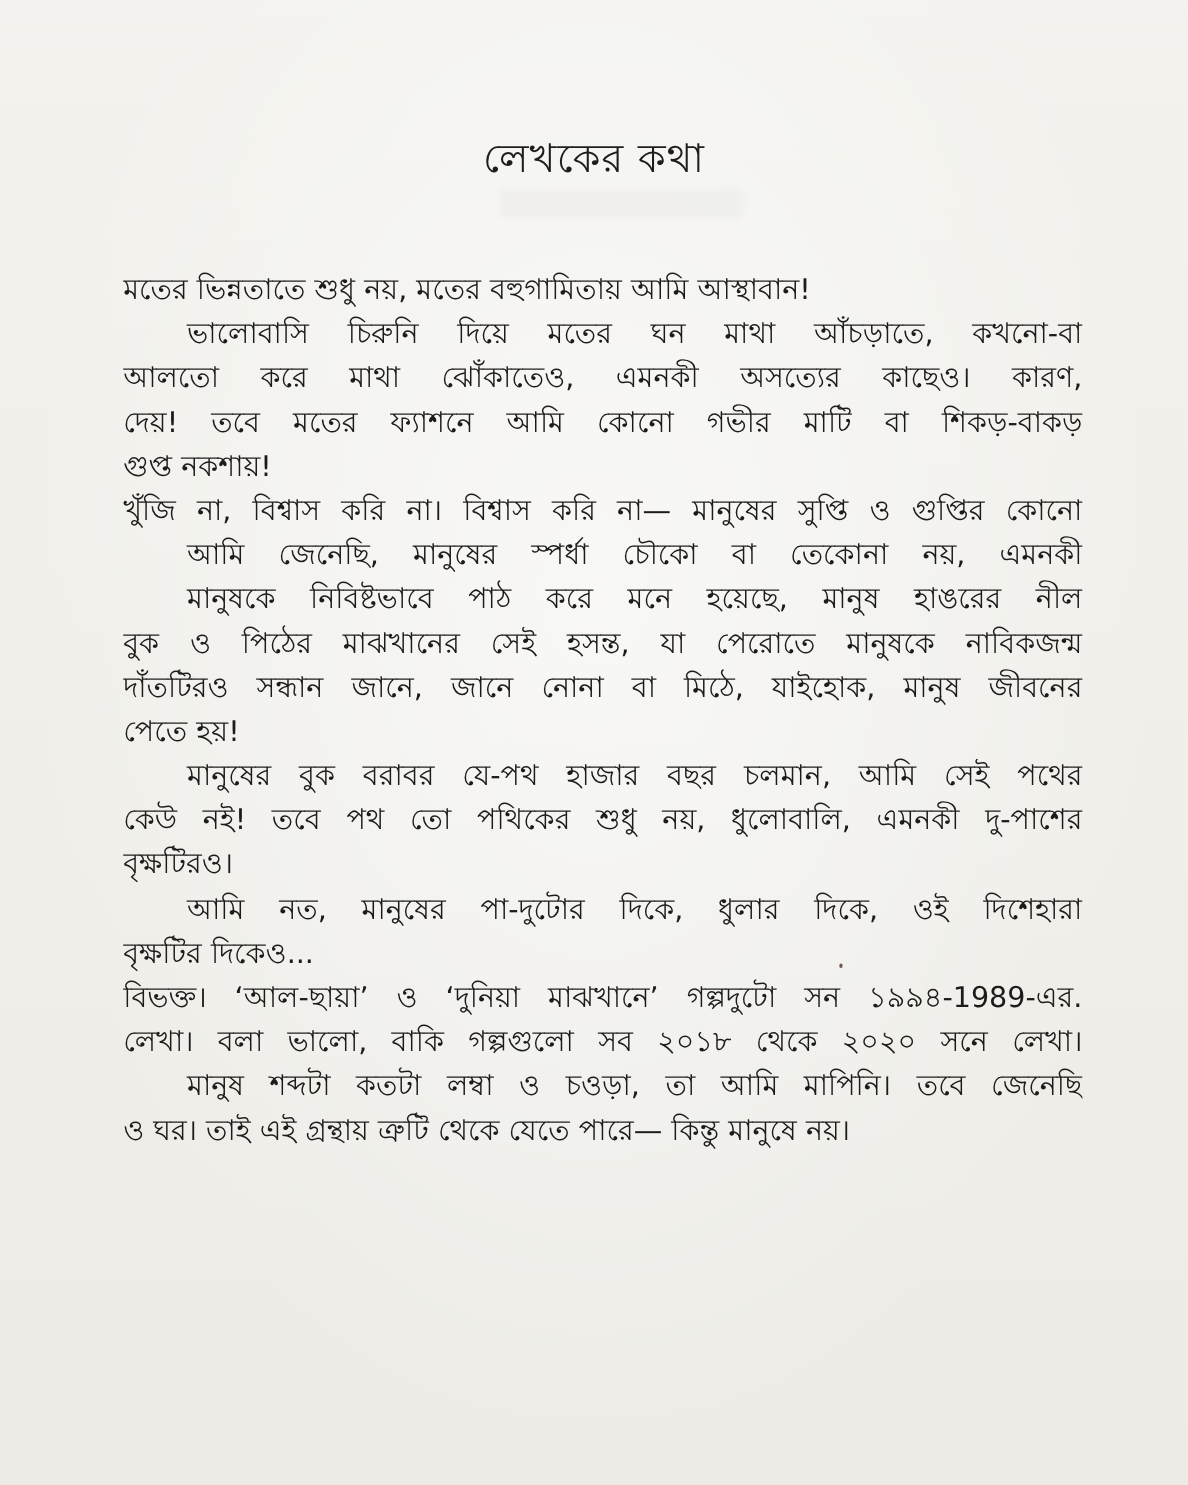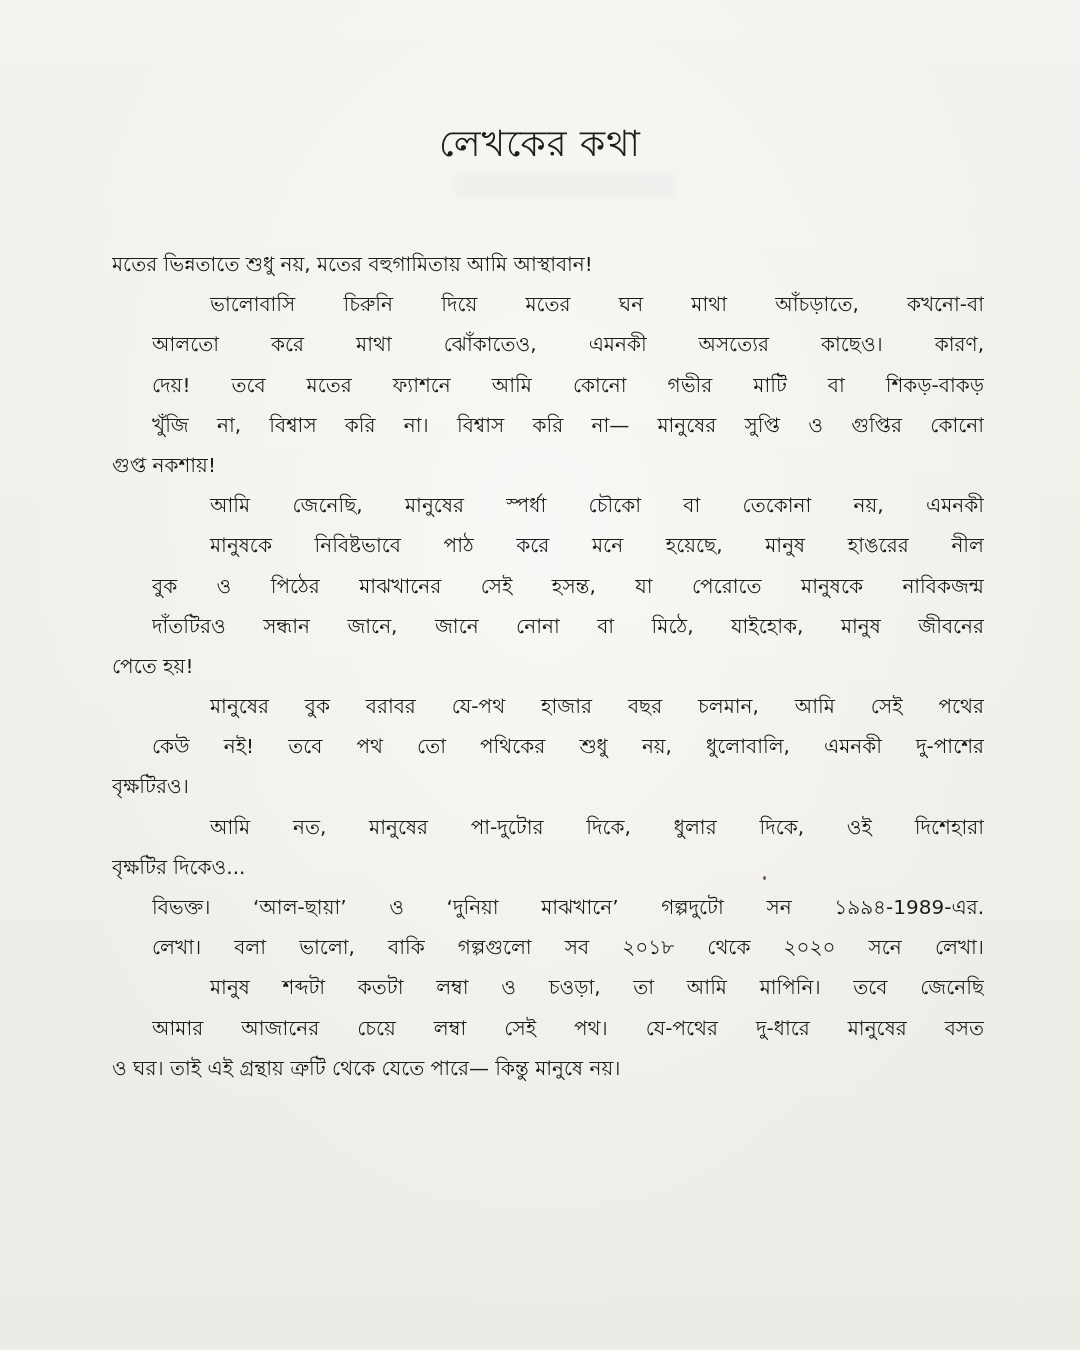--- a/index.html
+++ b/index.html
@@ -43,32 +43,31 @@
       text-align: center;
       font-size: 36px;
       letter-spacing: 1px;
       color: #1e1d1c;
     }
     .body-text {
       position: absolute;
       left: 112px;
       top: 244px;
       width: 872px;
-      font-size: 20px;
+      font-size: 26px;
     }
     .line {
       height: 40.2px;
       line-height: 40.2px;
       white-space: nowrap;
       overflow: hidden;
     }
     .line.justify {
       text-align: justify;
       text-align-last: justify;
-      margin-left: 40px;
     }
     .line.indent {
       padding-left: 58px;
     }
     .dot {
       position: absolute;
       left: 763px;
       top: 876px;
       width: 3px;
       height: 4px;
@@ -82,33 +81,32 @@
 <div class="page">
   <div class="ghost"></div>
 
   <div class="title">লেখকের কথা</div>
 
   <div class="body-text">
     <div class="line">মতের ভিন্নতাতে শুধু নয়, মতের বহুগামিতায় আমি আস্থাবান!</div>
     <div class="line indent justify">ভালোবাসি চিরুনি দিয়ে মতের ঘন মাথা আঁচড়াতে, কখনো-বা</div>
     <div class="line justify">আলতো করে মাথা ঝোঁকাতেও, এমনকী অসত্যের কাছেও। কারণ,</div>
     <div class="line justify">দেয়! তবে মতের ফ্যাশনে আমি কোনো গভীর মাটি বা শিকড়-বাকড়</div>
+    <div class="line">গুপ্ত নকশায়!</div>
     <div class="line justify">খুঁজি না, বিশ্বাস করি না। বিশ্বাস করি না— মানুষের সুপ্তি ও গুপ্তির কোনো</div>
-    <div class="line">গুপ্ত নকশায়!</div>
     <div class="line indent justify">আমি জেনেছি, মানুষের স্পর্ধা চৌকো বা তেকোনা নয়, এমনকী</div>
     <div class="line indent justify">মানুষকে নিবিষ্টভাবে পাঠ করে মনে হয়েছে, মানুষ হাঙরের নীল</div>
     <div class="line justify">বুক ও পিঠের মাঝখানের সেই হসন্ত, যা পেরোতে মানুষকে নাবিকজন্ম</div>
     <div class="line justify">দাঁতটিরও সন্ধান জানে, জানে নোনা বা মিঠে, যাইহোক, মানুষ জীবনের</div>
     <div class="line">পেতে হয়!</div>
     <div class="line indent justify">মানুষের বুক বরাবর যে-পথ হাজার বছর চলমান, আমি সেই পথের</div>
     <div class="line justify">কেউ নই! তবে পথ তো পথিকের শুধু নয়, ধুলোবালি, এমনকী দু-পাশের</div>
     <div class="line">বৃক্ষটিরও।</div>
     <div class="line indent justify">আমি নত, মানুষের পা-দুটোর দিকে, ধুলার দিকে, ওই দিশেহারা</div>
     <div class="line">বৃক্ষটির দিকেও...</div>
     <div class="line justify">বিভক্ত। ‘আল-ছায়া’ ও ‘দুনিয়া মাঝখানে’ গল্পদুটো সন ১৯৯৪-1989-এর.</div>
     <div class="line justify">লেখা। বলা ভালো, বাকি গল্পগুলো সব ২০১৮ থেকে ২০২০ সনে লেখা।</div>
     <div class="line indent justify">মানুষ শব্দটা কতটা লম্বা ও চওড়া, তা আমি মাপিনি। তবে জেনেছি</div>
-    <div class="line justify">আমার আজানের চেয়ে লম্বা সেই পথ। যে-পথের দু-ধারে মানুষের বসত</div>
     <div class="line">ও ঘর। তাই এই গ্রন্থায় ত্রুটি থেকে যেতে পারে— কিন্তু মানুষে নয়।</div>
   </div>
 
   <div class="dot"></div>
 </div>
 
 </body></html>

